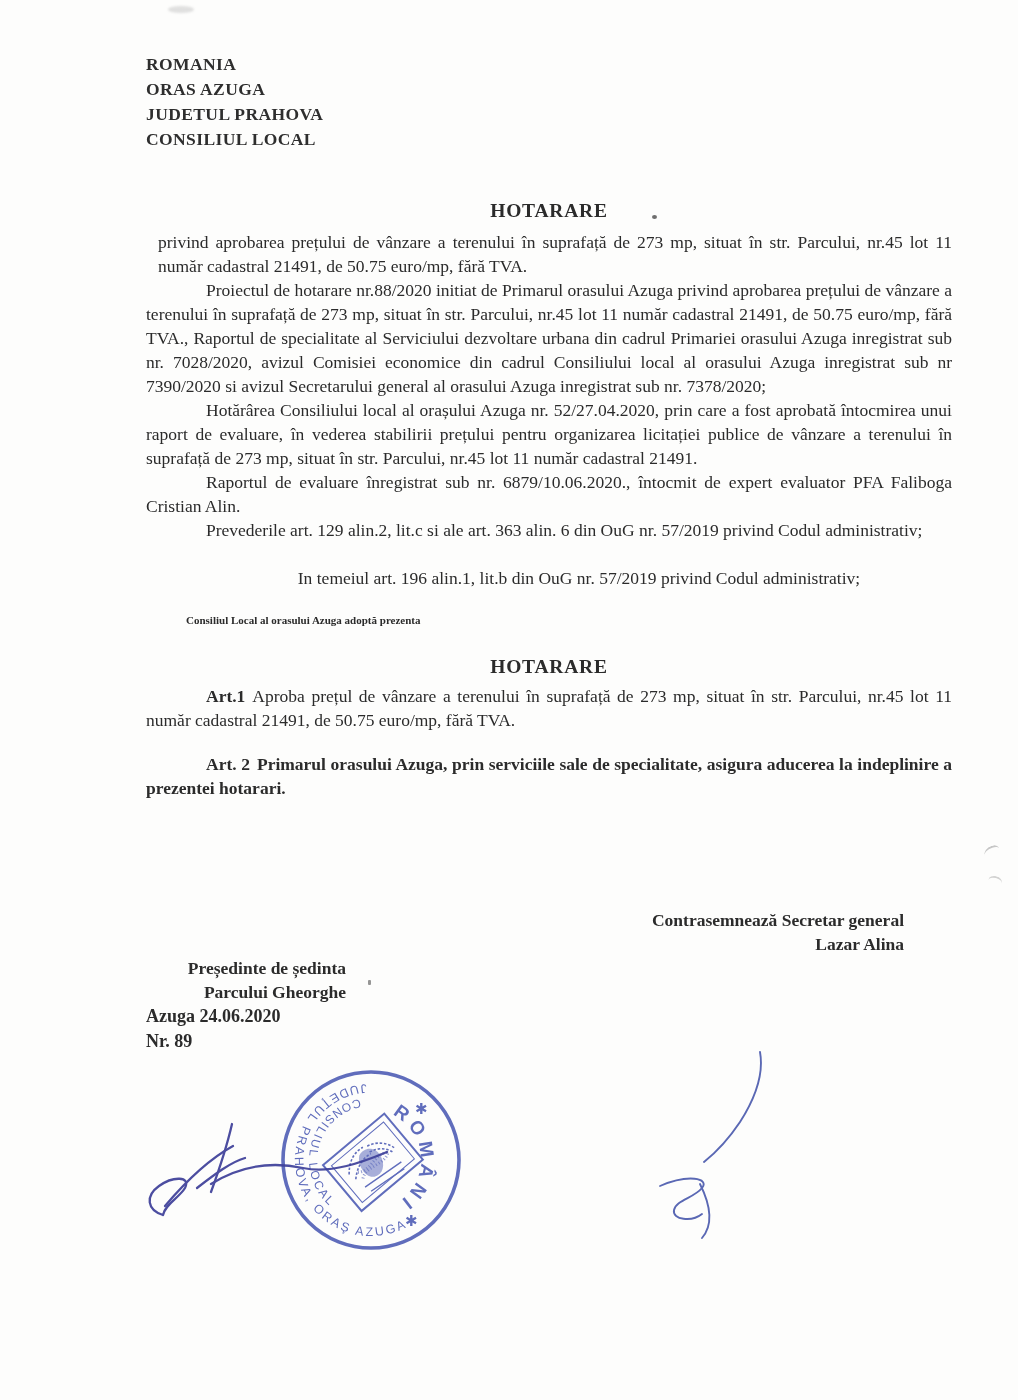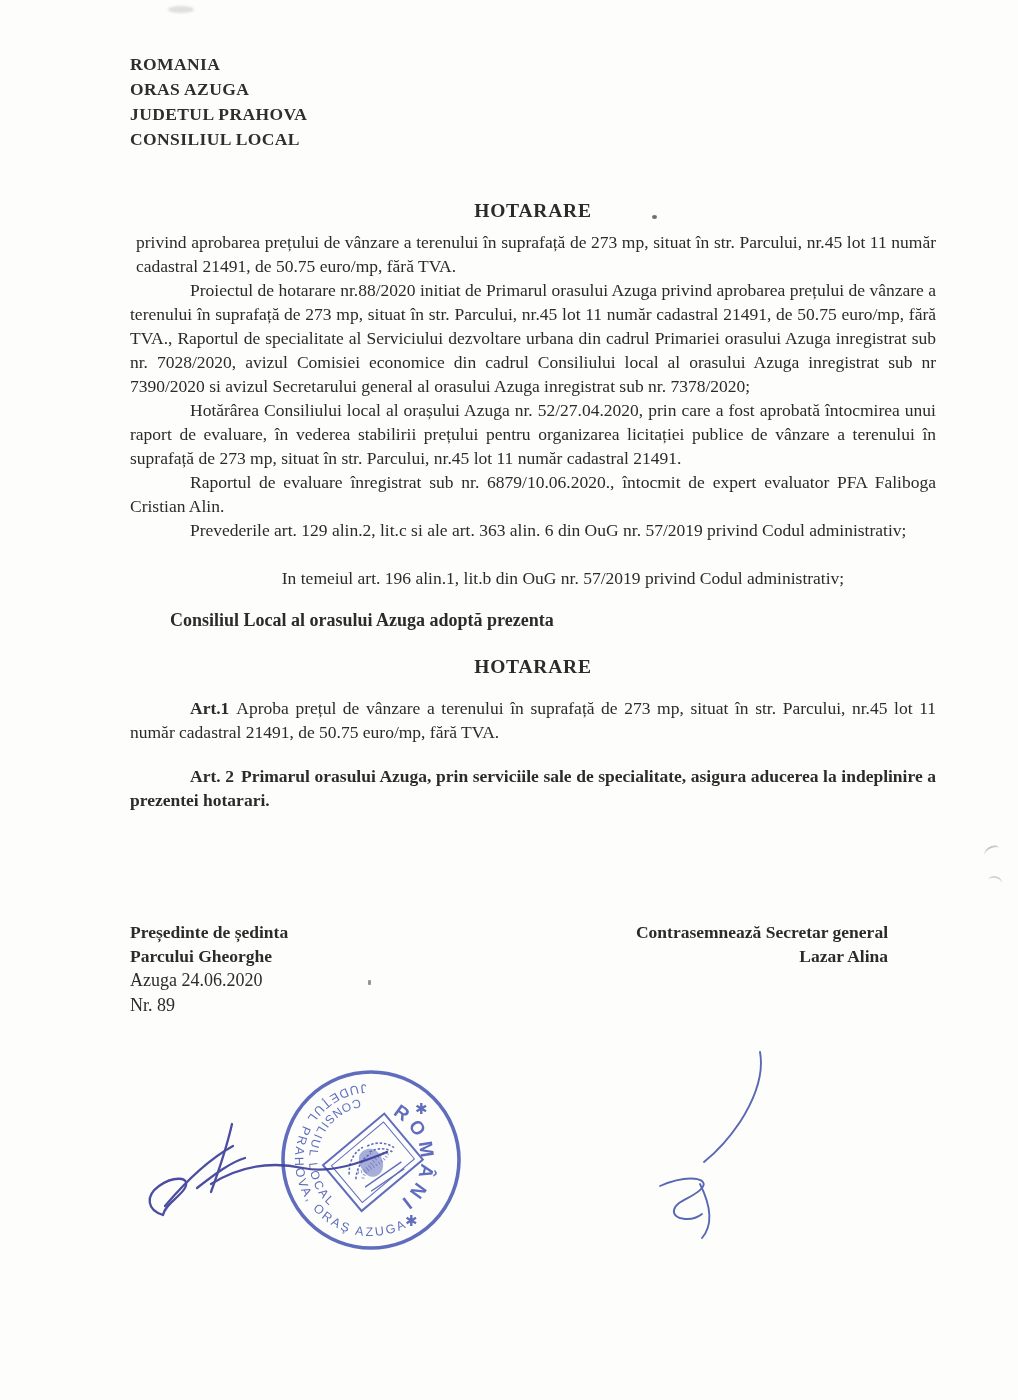--- a/index.html
+++ b/index.html
@@ -2,41 +2,41 @@
 <html><head>
 <meta charset="utf-8">
 <style>
   html,body { margin:0; padding:0; background:#ffffff; }
   .page {
     position:relative; width:1018px; height:1400px;
     background:#fdfdfc; overflow:hidden;
     font-family:"Liberation Serif", serif;
     color:#2b2b2b;
   }
-  .content { position:absolute; left:130px; top:0; width:806px; }
+  .content { position:absolute; left:146px; top:0; width:806px; }
 
   .doc-header { margin-top:52px; font-weight:bold; font-size:17.5px; line-height:25px; letter-spacing:.4px; color:#2e2e2e; }
 
   .title-1 { margin-top:46px; text-align:center; font-weight:bold; font-size:19.5px; line-height:26px; letter-spacing:.8px; }
-  .subtitle { margin:6px 0 0 6px; font-size:17.5px; line-height:24px; text-align:justify; }
+  .subtitle { margin:6px 0 0 12px; font-size:17.5px; line-height:24px; text-align:justify; }
 
   .having { margin:78px 0 0 0; font-size:17.5px; line-height:24px; text-indent:60px; }
   .para { margin:0; font-size:17.5px; line-height:24px; text-align:justify; text-indent:60px; }
   .para b { padding-right:7px; }
   .temeiul { margin-top:24px; text-align:center; }
-  .adoption { margin-top:18px; font-weight:bold; text-indent:40px; font-size:18px; line-height:24px; }
+  .adoption { margin-top:18px; font-weight:bold; text-indent:40px; font-size:11px; line-height:24px; }
   .title-2 { margin-top:22px; text-align:center; font-weight:bold; font-size:19.5px; line-height:26px; letter-spacing:.8px; }
-  .art { margin-top:16px; }
+  .art { margin-top:4px; }
   .art2 { margin-top:20px;font-weight:bold; }
 
   .sig-row { margin-top:108px; display:flex; font-size:17.5px; line-height:24px; font-weight:bold; }
-  .sig-left  { width:200px; text-align:left; }
+  .sig-left  { width:200px; text-align:right;margin-top:48px; }
   .sig-right { width:292px; margin-left:auto; margin-right:48px; text-align:right; }
 
-  .footer { font-weight:normal; font-size:18px; line-height:25px; }
+  .footer { font-weight:bold; font-size:18px; line-height:25px; }
 
   .overlay { position:absolute; pointer-events:none; }
 
   
   .artifact { position:absolute; pointer-events:none; }
   .a-top-smudge { left:168px; top:6px; width:26px; height:7px; border-radius:50%; background:#c8c8c8; opacity:.55; filter:blur(1px); }
   .a-title-dot { left:652px; top:215px; width:5px; height:4px; border-radius:50%; background:#4a4a4a; opacity:.8; }
   .a-right-curve1 { left:984px; top:846px; width:16px; height:10px; border:0; border-top:2px solid #9a9a9a; border-radius:60% 40% 0 0; opacity:.55; transform:rotate(-18deg); }
   .a-right-curve2 { left:988px; top:876px; width:14px; height:9px; border-top:2px solid #a8a8a8; border-radius:50% 50% 0 0; opacity:.5; transform:rotate(14deg); }
   .a-art2-dot { left:368px; top:980px; width:3px; height:5px; background:#6a6a6a; opacity:.7; border-radius:1px; }

